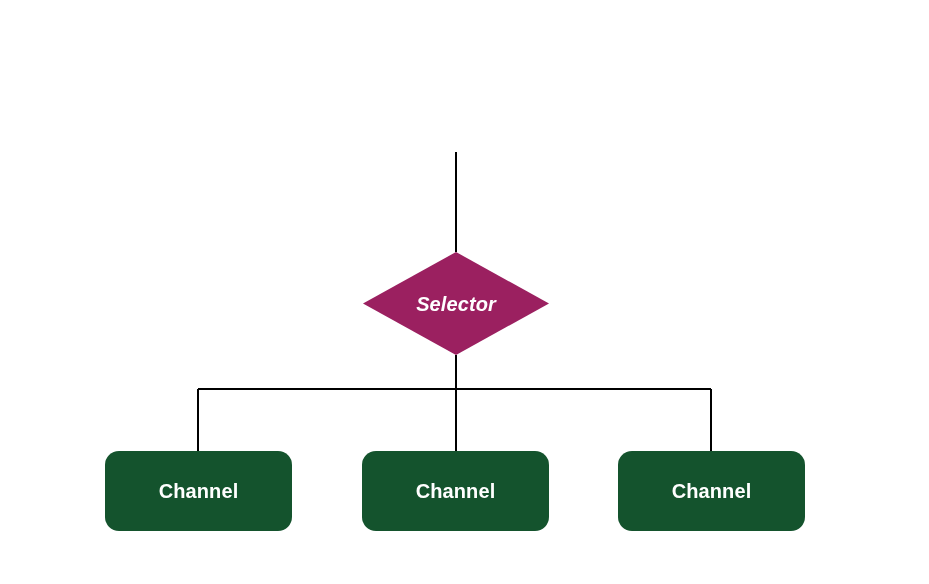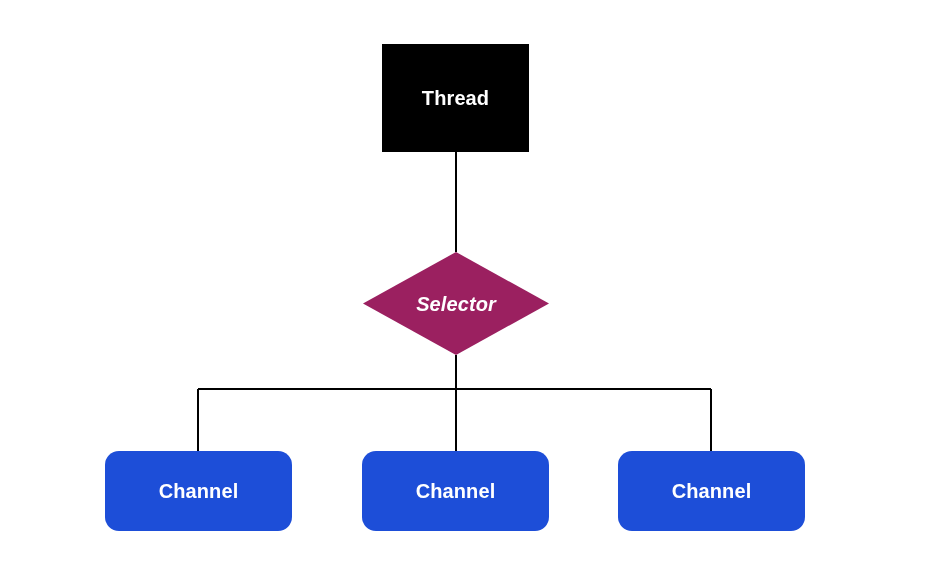--- a/index.html
+++ b/index.html
@@ -73,21 +73,21 @@
     position: relative;
     color: #ffffff;
     font-style: italic;
   }
 
   
   .node-channel {
     top: 451px;
     width: 187px;
     height: 80px;
-    background: #1d4ed8;
+    background: #14532d;
     border-radius: 14px;
   }
   .node-channel .node-label { color: #ffffff; }
   #node-channel-1 { left: 105px; }
   #node-channel-2 { left: 362px; }
   #node-channel-3 { left: 618px; }
 </style>
 </head>
 <body>
 
@@ -97,23 +97,20 @@
     <g fill="none" stroke="#000000" stroke-width="2" stroke-linecap="butt">
       <path d="M 456 152 L 456 252"></path>
       <path d="M 456 355 L 456 389"></path>
       <path d="M 198 389 L 711 389"></path>
       <path d="M 198 389 L 198 451"></path>
       <path d="M 456 389 L 456 451"></path>
       <path d="M 711 389 L 711 451"></path>
     </g>
   </svg>
 
-  <div class="node" id="node-thread">
-    <span class="node-label">Thread</span>
-  </div>
 
   <div class="node" id="node-selector">
     <span class="diamond-shape"></span>
     <span class="node-label">Selector</span>
   </div>
 
   <div class="node node-channel" id="node-channel-1">
     <span class="node-label">Channel</span>
   </div>
 

